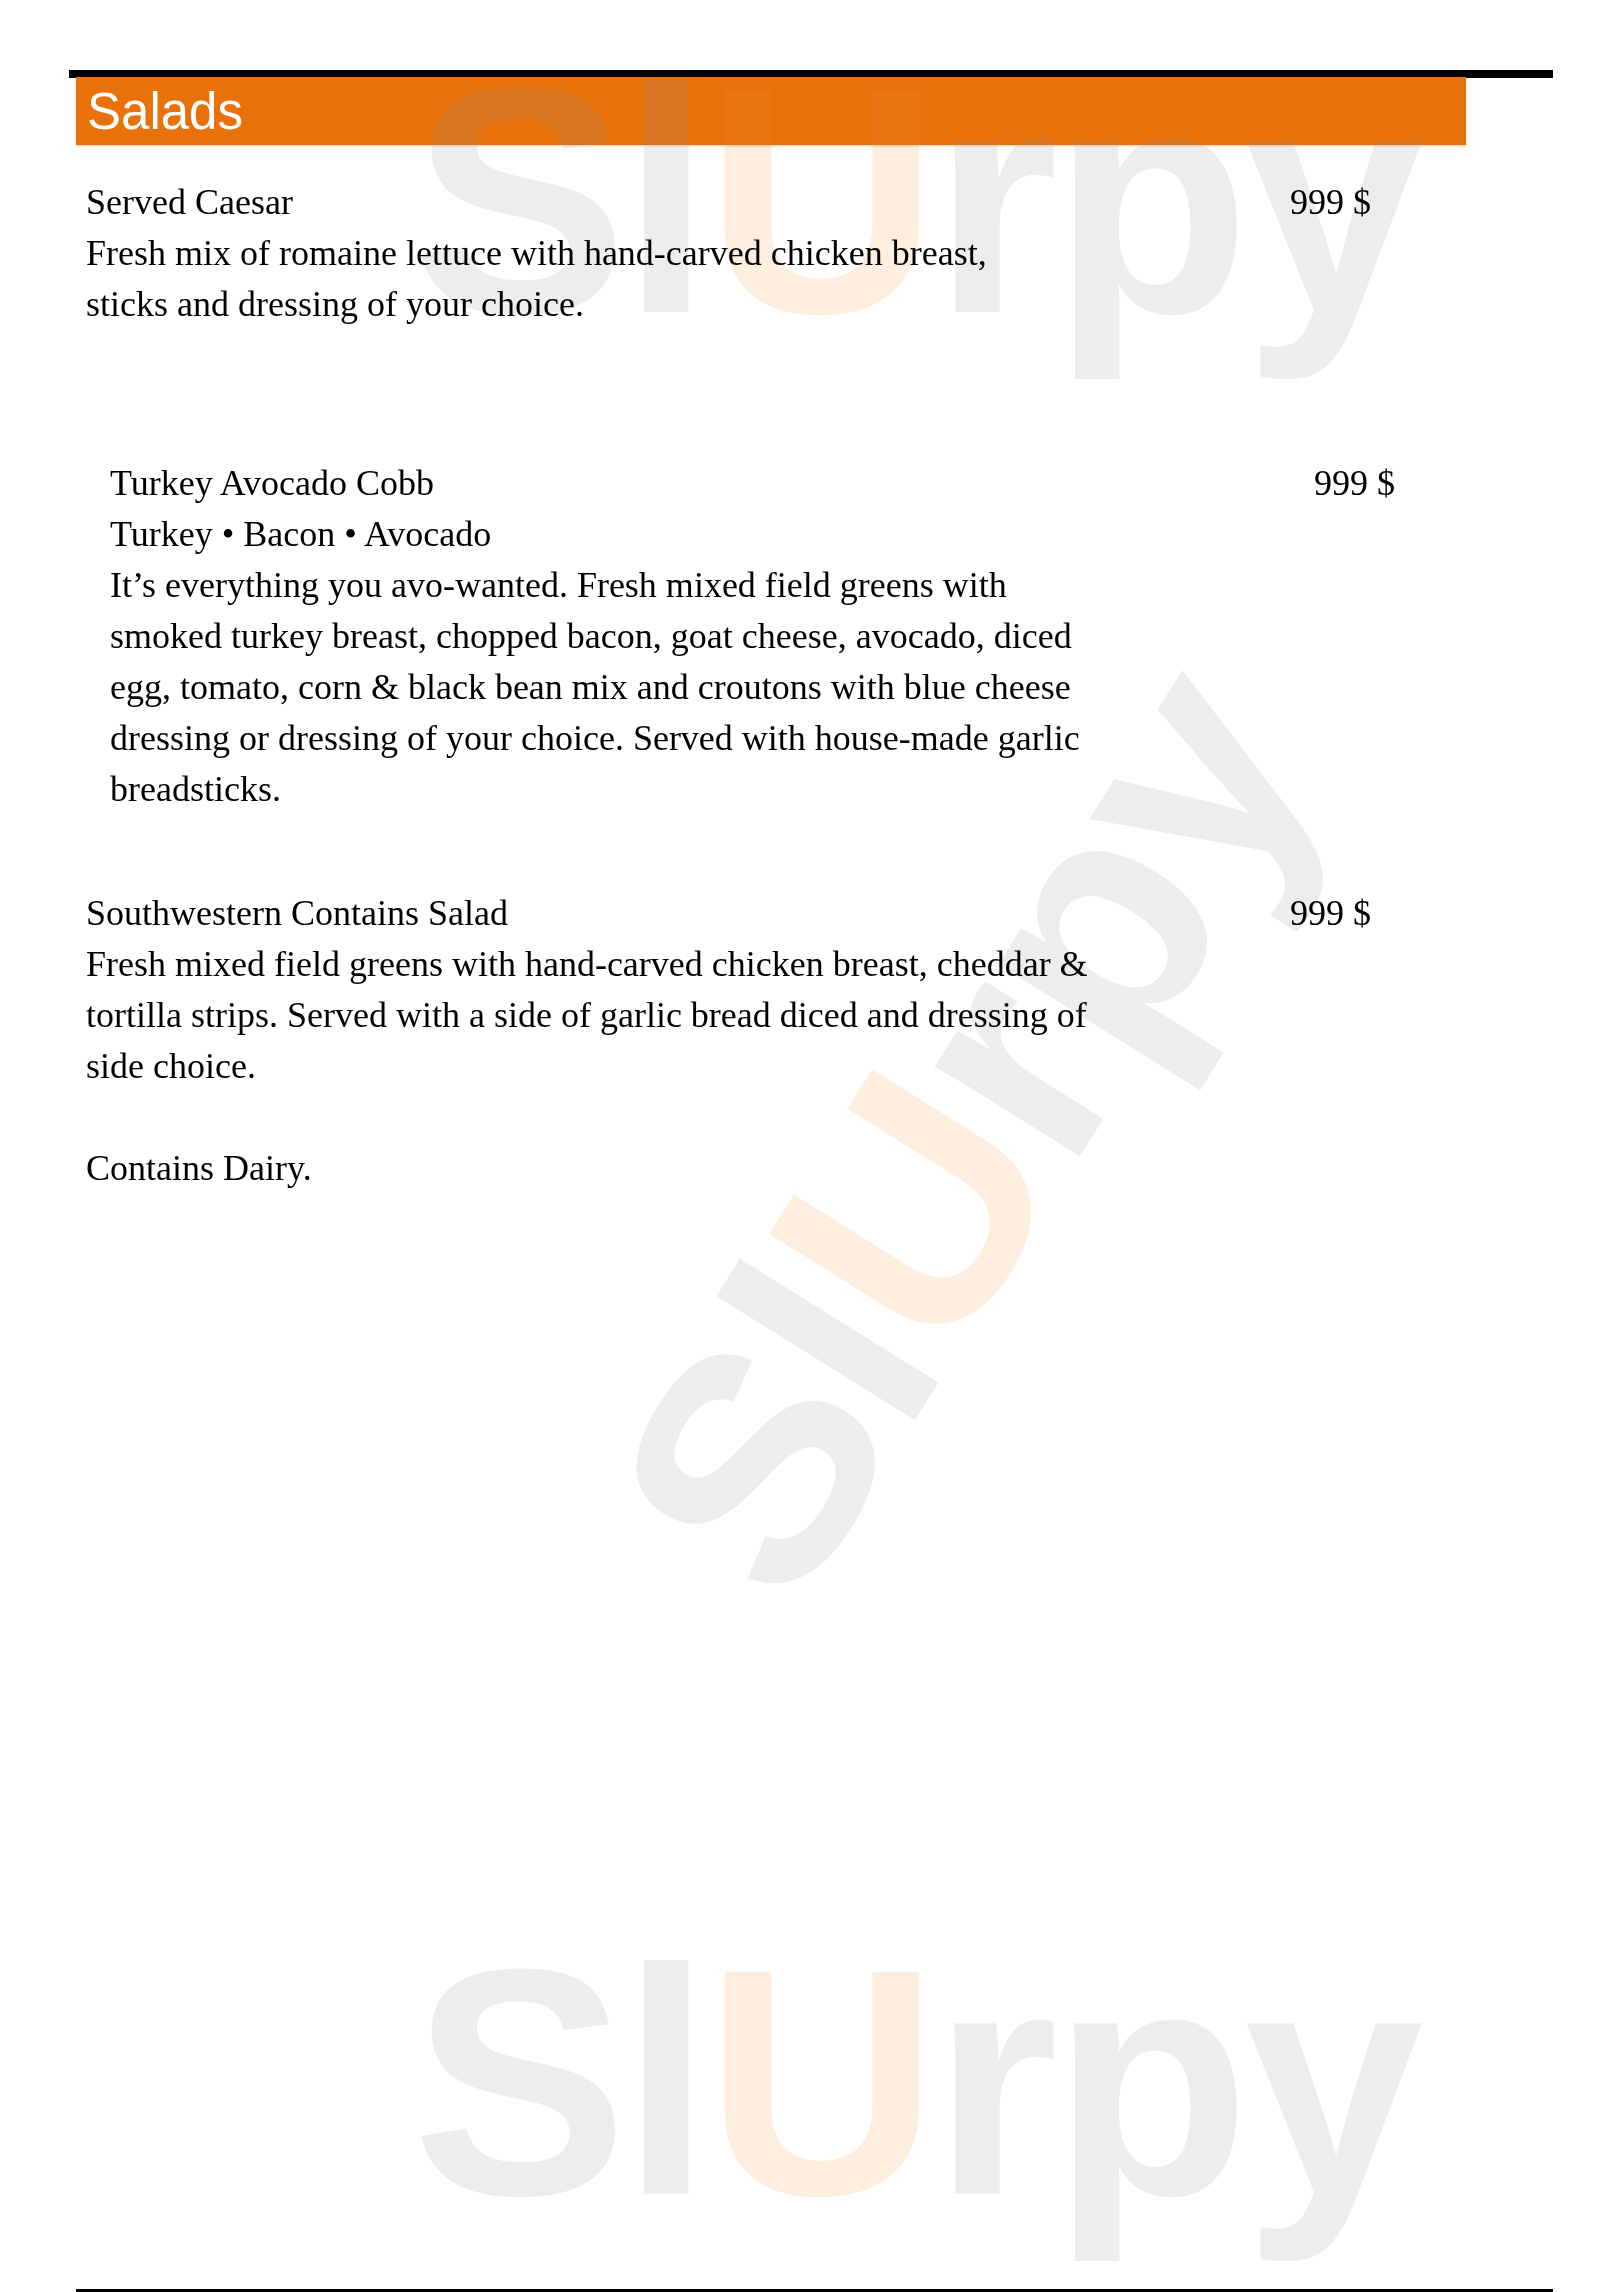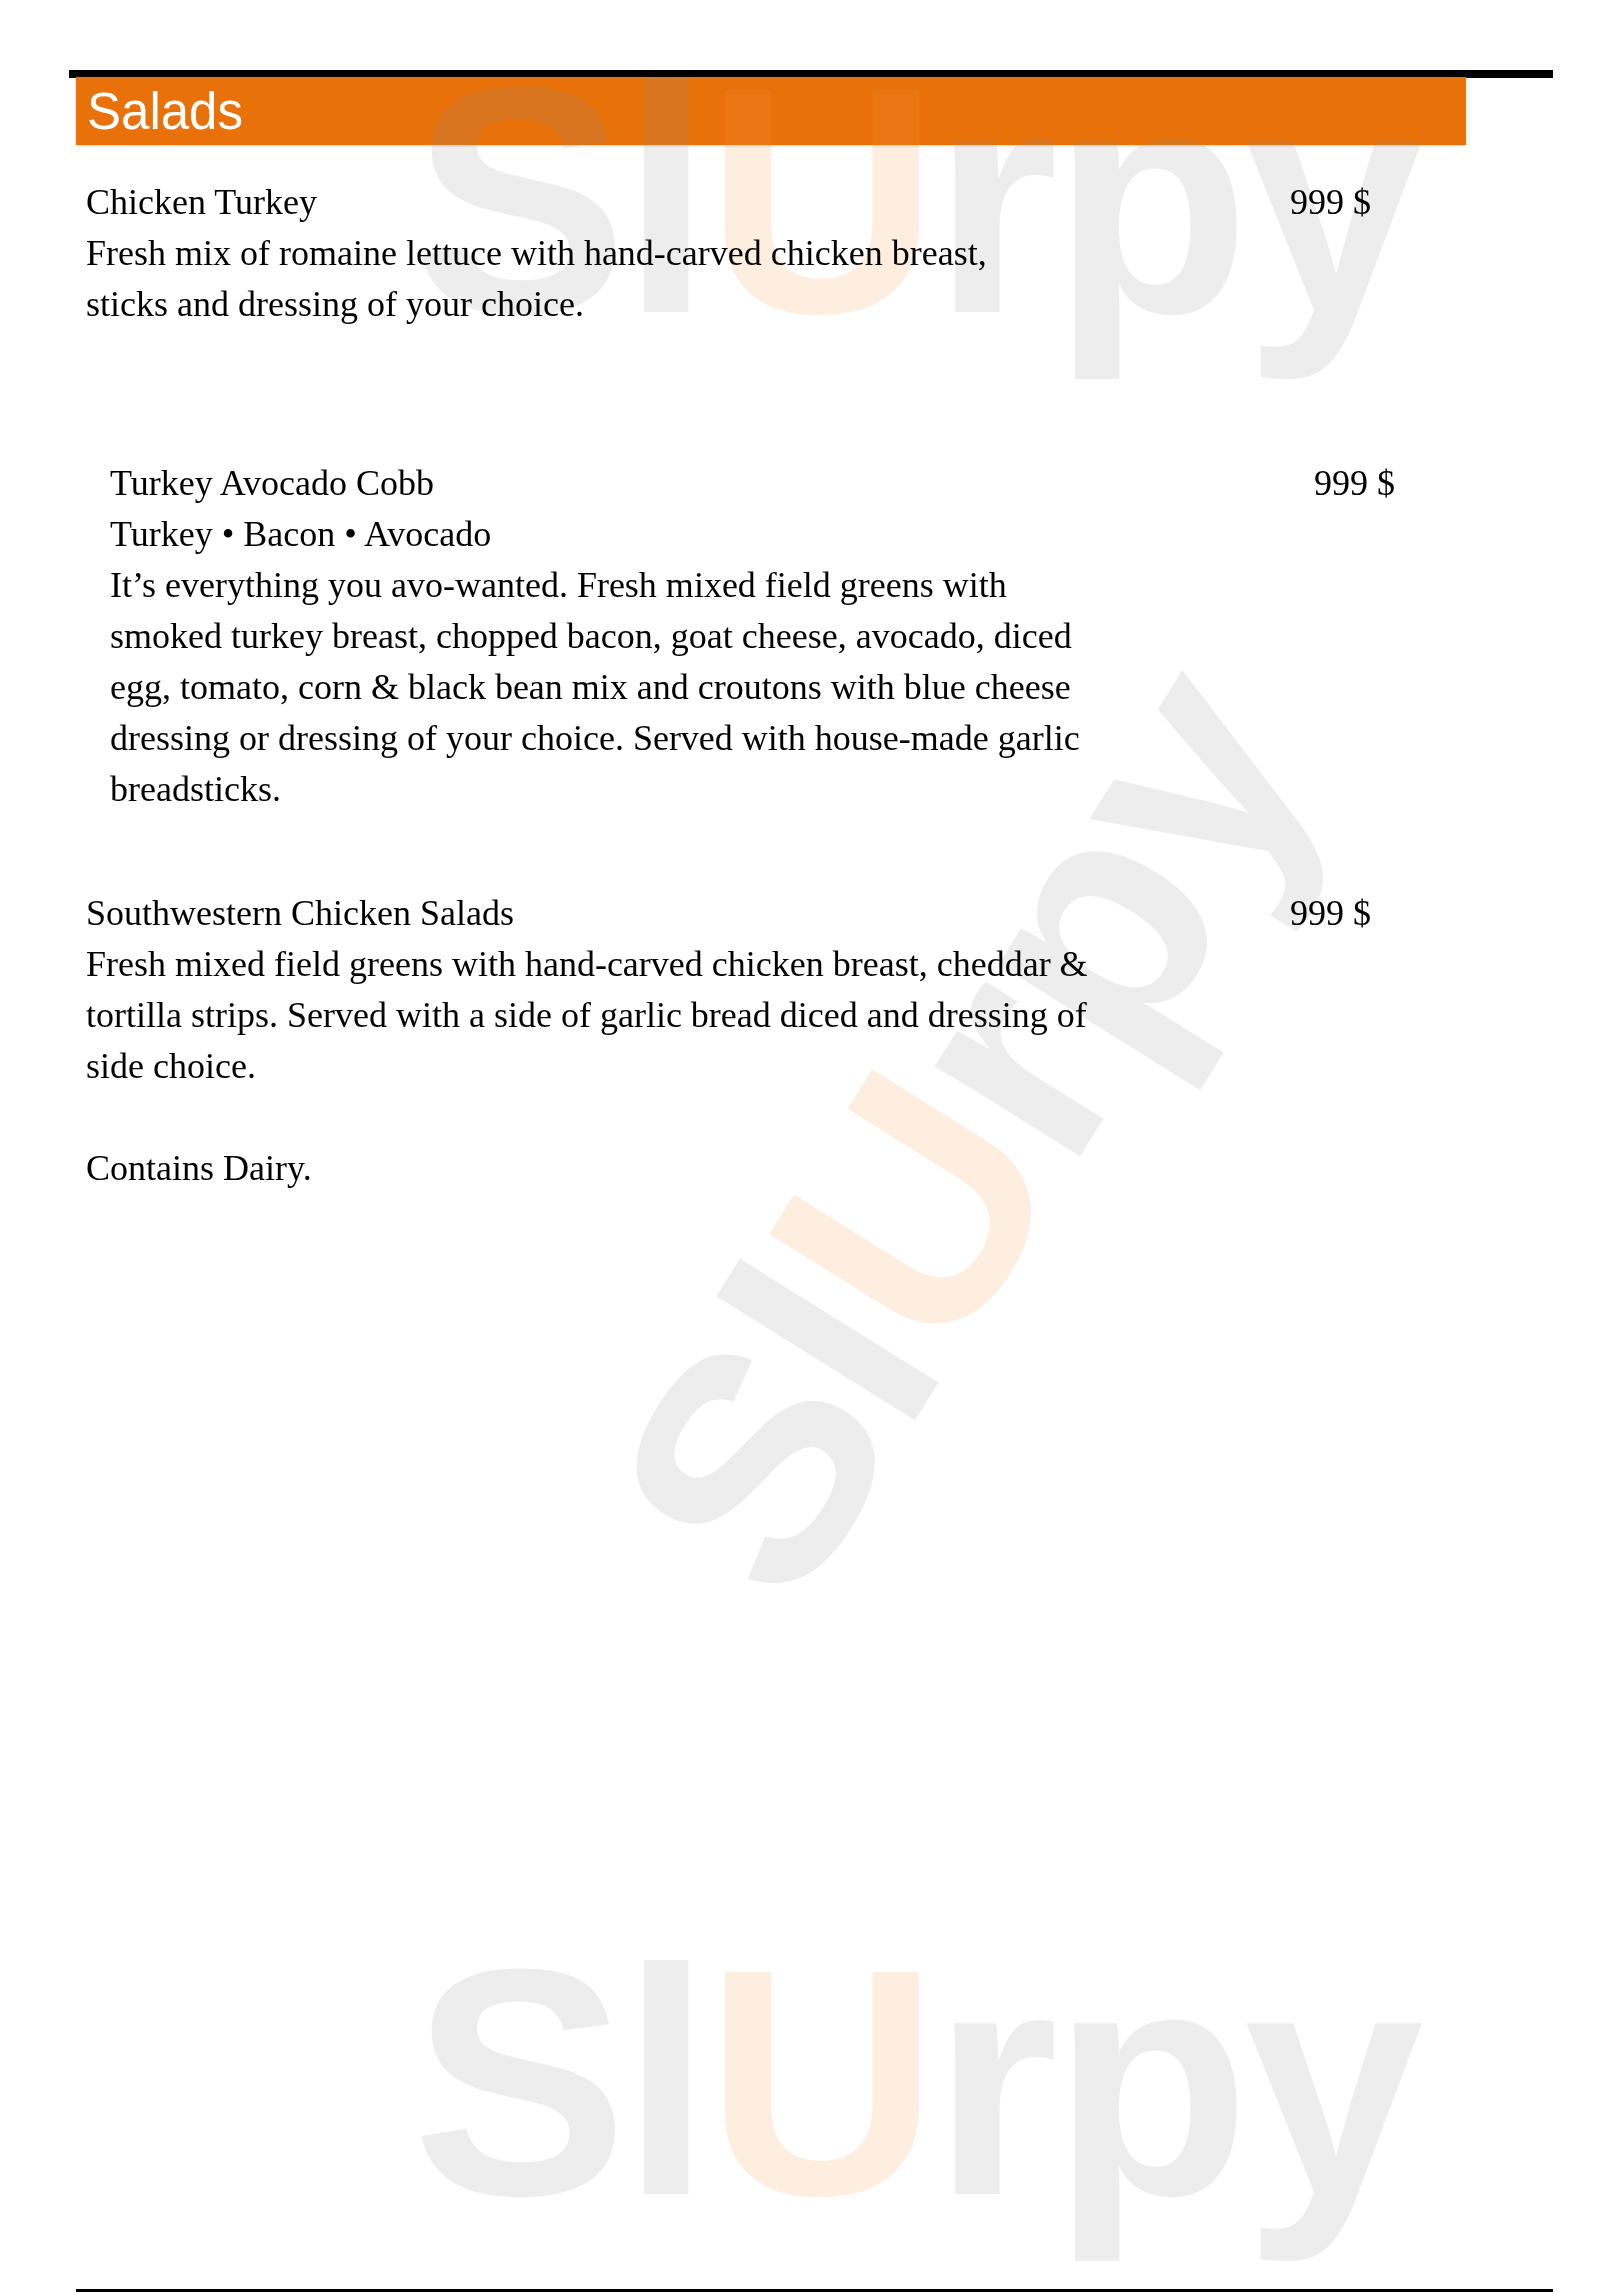--- a/index.html
+++ b/index.html
@@ -63,39 +63,39 @@
 <div class="wm wm-mid">
   <span class="g">Sl</span><span class="o">U</span><span class="g">rpy</span>
 </div>
 <div class="wm wm-bot">
   <span class="g">Sl</span><span class="o">U</span><span class="g">rpy</span>
 </div>
 
 <div class="menu">
 
   <div class="item" style="top:177px;">
-    <span class="line">Chicken Turkey</span>
+    <span class="line">Served Caesar</span>
     <span class="line">Fresh mix of romaine lettuce with hand-carved chicken breast,</span>
     <span class="line">sticks and dressing of your choice.</span>
     <span class="price">999 $</span>
   </div>
 
   <div class="item" style="top:458px;margin-left:24px;">
     <span class="line">Turkey Avocado Cobb</span>
     <span class="line">Turkey • Bacon • Avocado</span>
     <span class="line">It’s everything you avo-wanted. Fresh mixed field greens with</span>
     <span class="line">smoked turkey breast, chopped bacon, goat cheese, avocado, diced</span>
     <span class="line">egg, tomato, corn &amp; black bean mix and croutons with blue cheese</span>
     <span class="line">dressing or dressing of your choice. Served with house-made garlic</span>
     <span class="line">breadsticks.</span>
     <span class="price">999 $</span>
   </div>
 
   <div class="item" style="top:888px;">
-    <span class="line">Southwestern Chicken Salads</span>
+    <span class="line">Southwestern Contains Salad</span>
     <span class="line">Fresh mixed field greens with hand-carved chicken breast, cheddar &amp;</span>
     <span class="line">tortilla strips. Served with a side of garlic bread diced and dressing of</span>
     <span class="line">side choice.</span>
     <span class="line" style="height:51px;"></span>
     <span class="line">Contains Dairy.</span>
     <span class="price">999 $</span>
   </div>
 
 </div>
 

